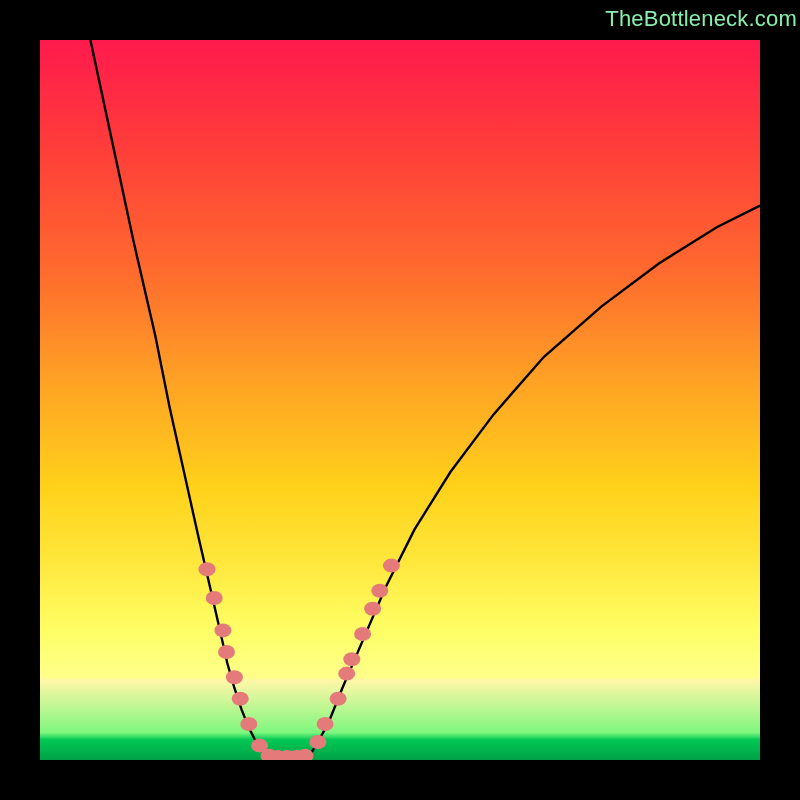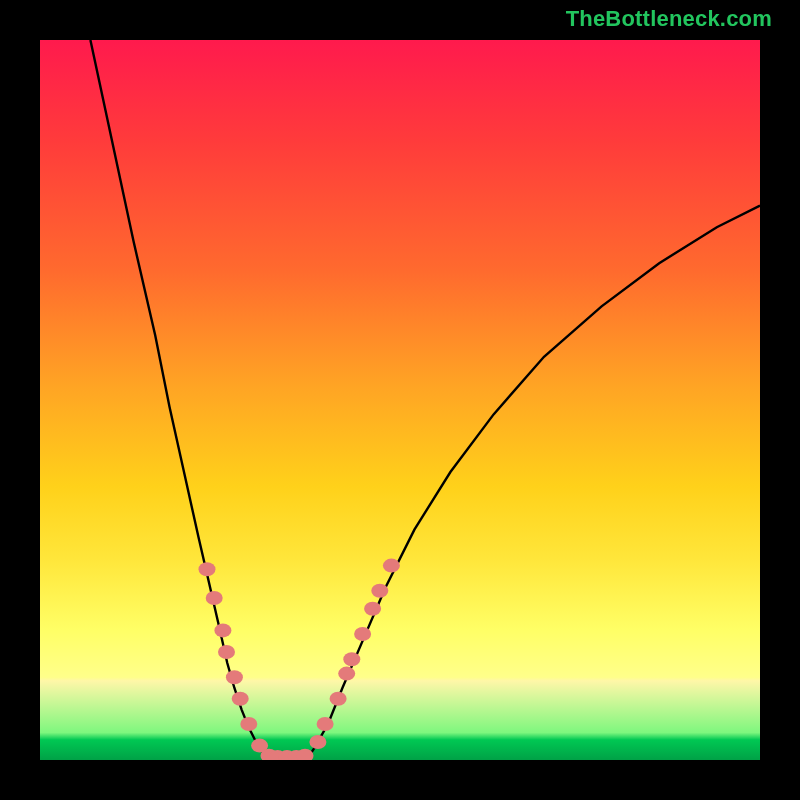--- a/index.html
+++ b/index.html
@@ -44,25 +44,25 @@
         #00a146 100%
       );
   }
   svg.curves {
     position: absolute;
     inset: 0;
   }
   .watermark {
     position: absolute;
     top: 6px;
-    right: 28px;
-    color: #22c55e;
+    right: 3px;
+    color: #86efac;
     font-size: 22px;
     letter-spacing: 0.2px;
-    font-weight: 700;
+    font-weight: 400;
   }
 </style>
 </head>
 <body>
 
 <div class="frame">
   <div class="watermark">TheBottleneck.com</div>
   <div class="plot">
     <div class="gradient"></div>
     <svg class="curves" viewBox="0 0 720 720" preserveAspectRatio="none">

